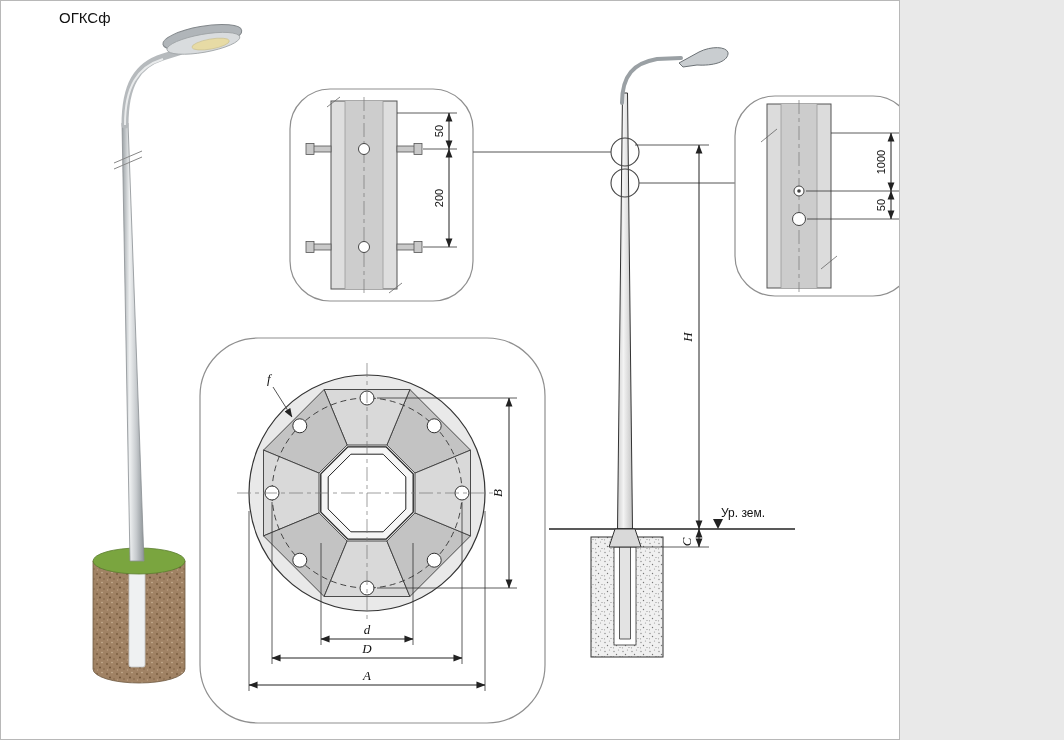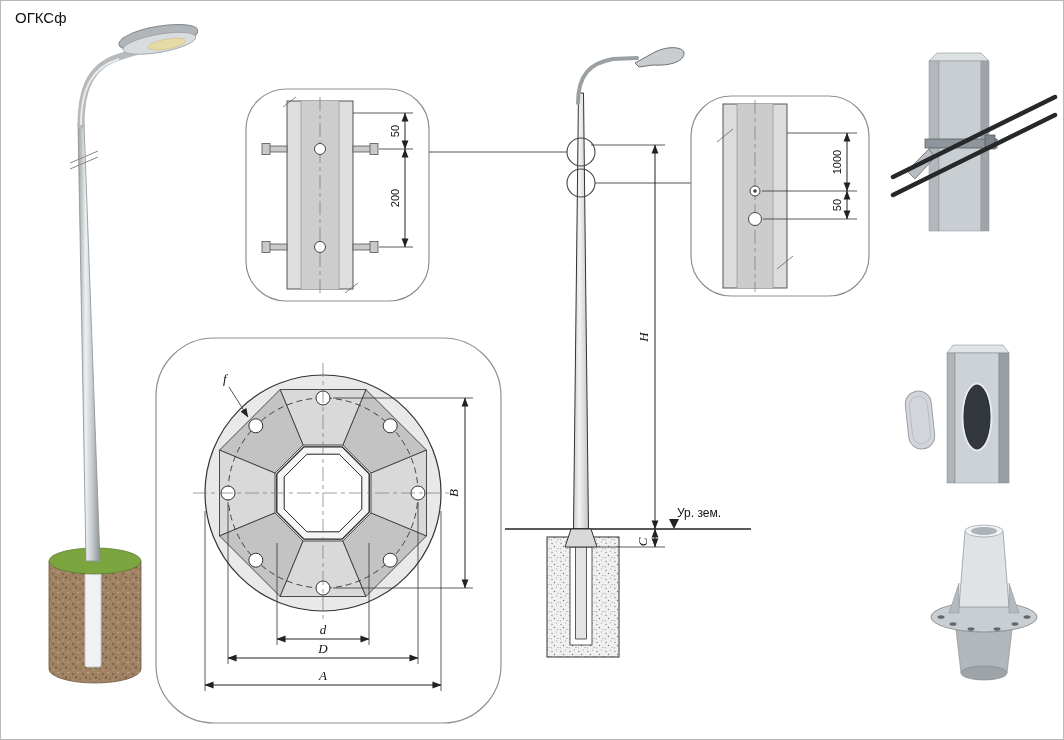--- a/index.html
+++ b/index.html
@@ -1,19 +1,20 @@
 <!DOCTYPE html>
 <html><head>
 <meta charset="utf-8">
 <style>
   html,body{margin:0;padding:0;background:#e9e9e9;}
   #stage{
-    position:relative;width:1064px;height:740px;background:#ffffff;
+    position:relative;width:900px;height:740px;background:#ffffff;
     border:1px solid #b8b8b8;box-sizing:border-box;overflow:hidden;
     font-family:"Liberation Sans", sans-serif;
+    padding-left:44px;
   }
   svg{display:block;}
   .title-text{font:15px "Liberation Sans", sans-serif;fill:#111;}
   .dimnum{font:11px "Liberation Sans", sans-serif;fill:#111;}
   .dimlet{font:italic 13px "Liberation Serif", serif;fill:#111;}
   .ground-text{font:12px "Liberation Sans", sans-serif;fill:#111;}
   .ext{stroke:#333;stroke-width:0.8;}
   .dim{stroke:#222;stroke-width:1;}
   .thin{stroke:#555;stroke-width:1;}
   .detailbox{fill:#ffffff;stroke:#8f8f8f;stroke-width:1.2;}

